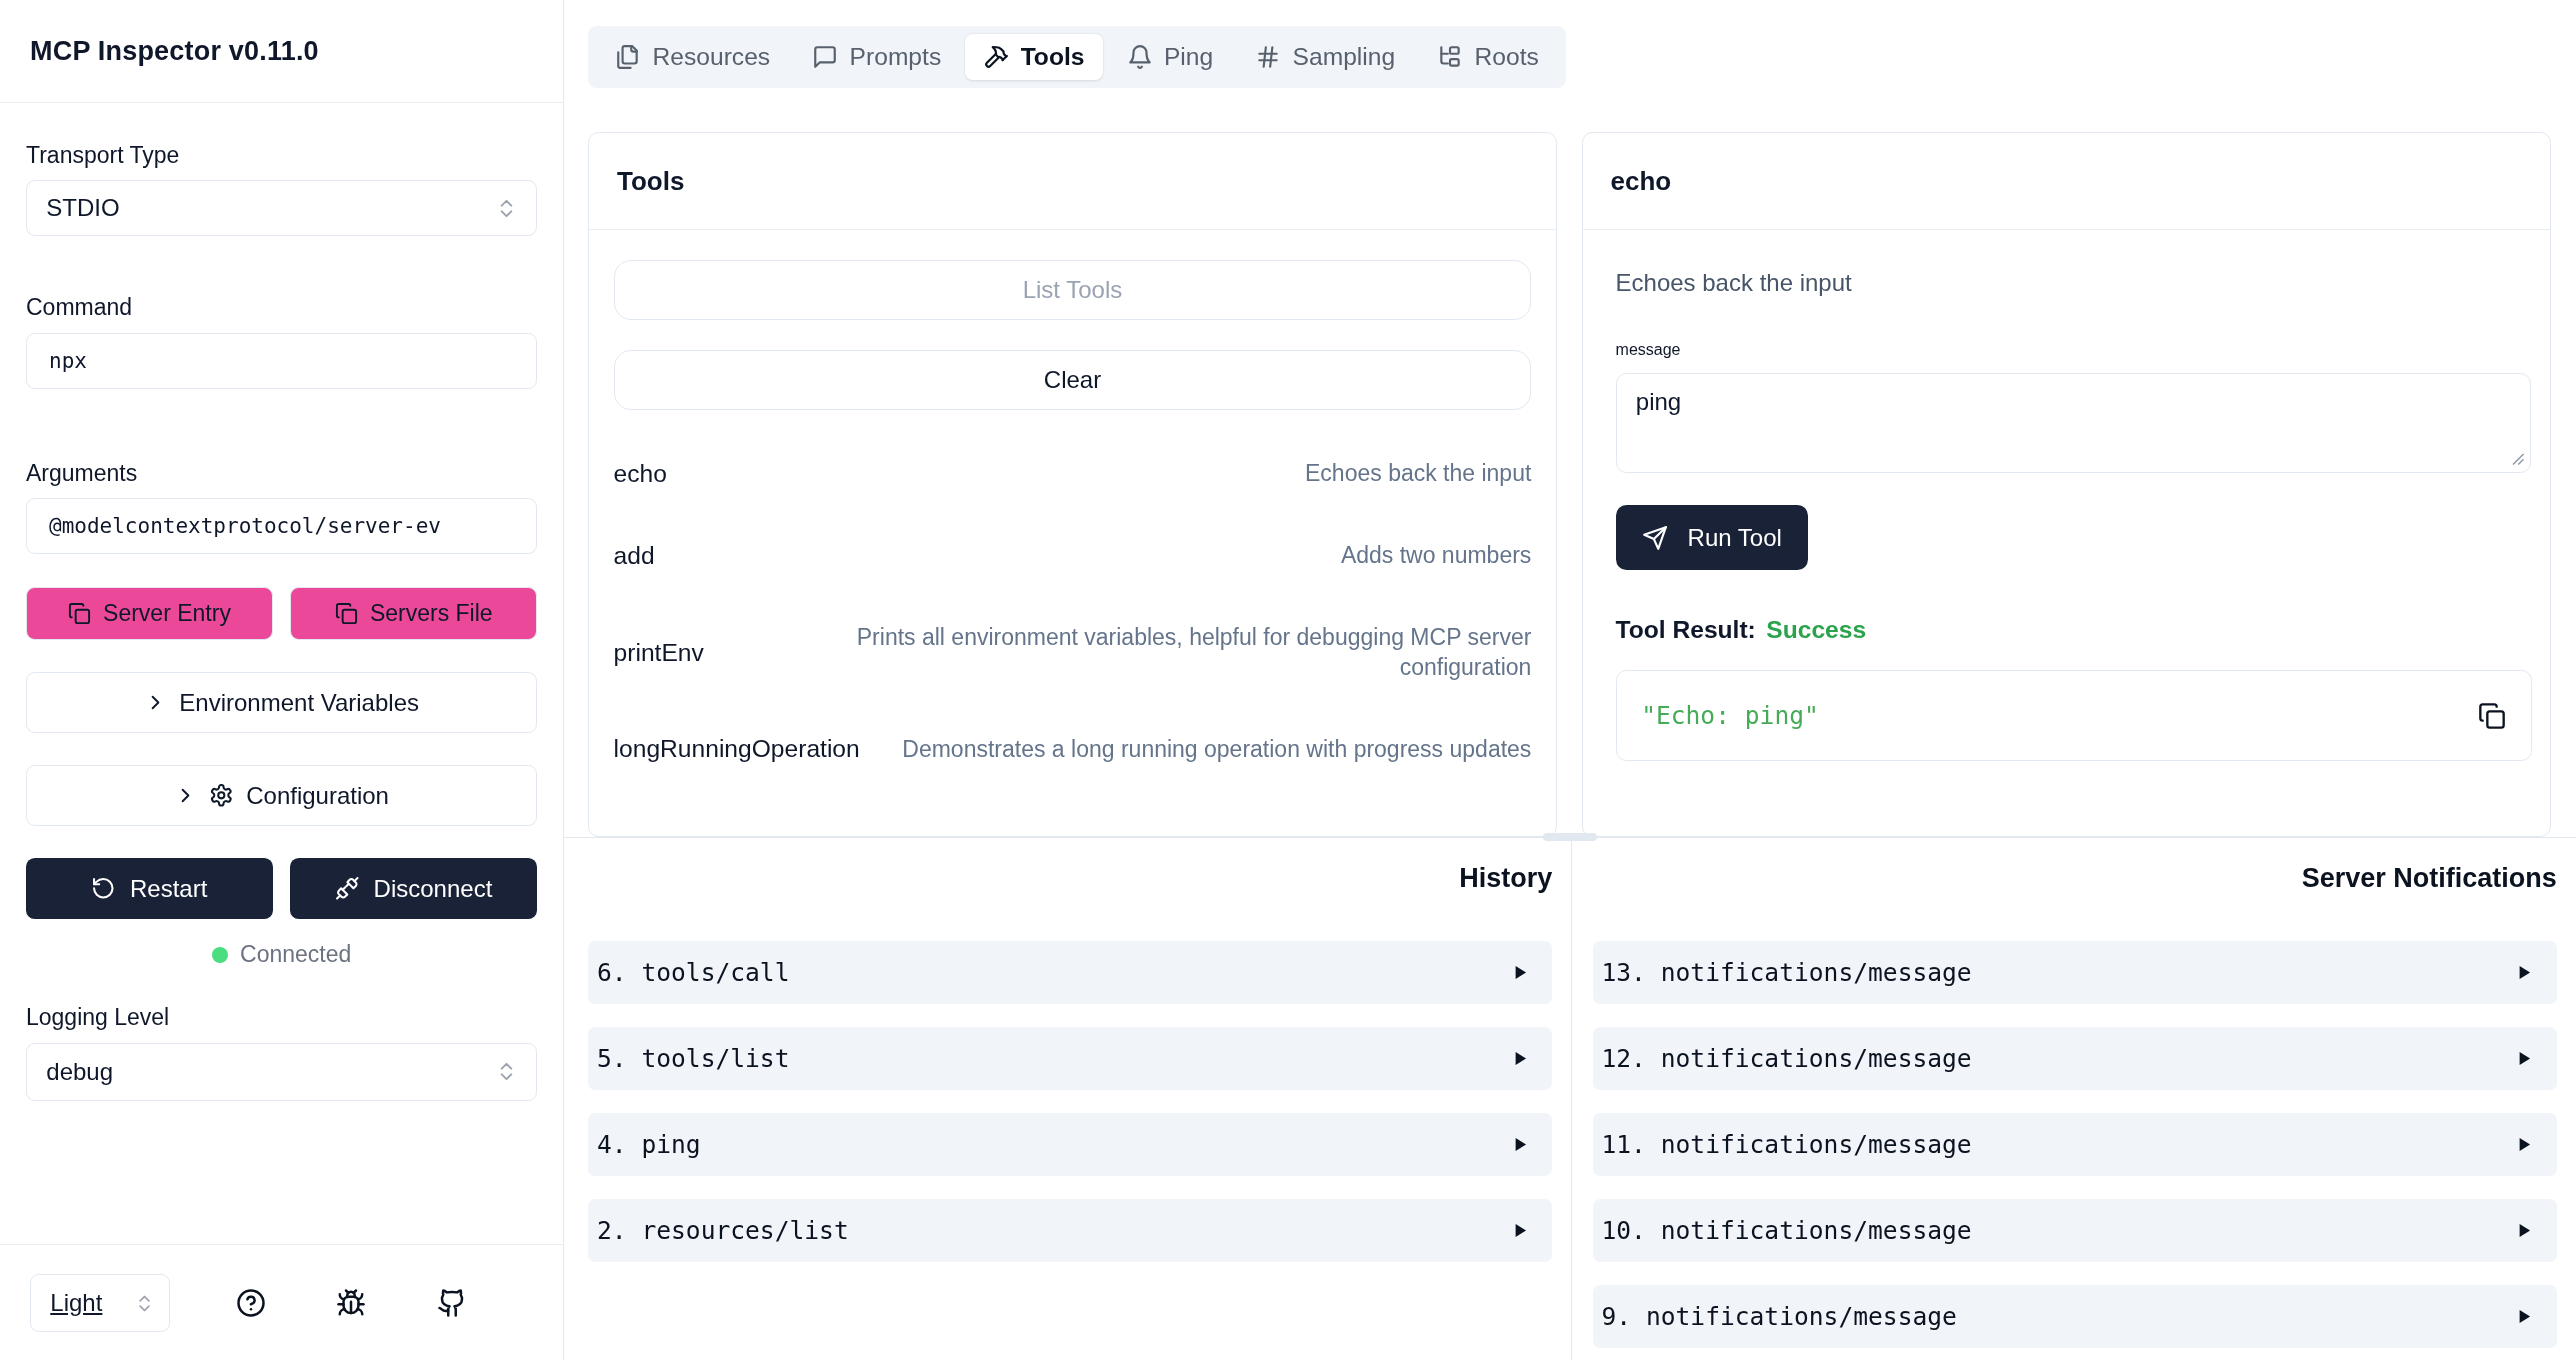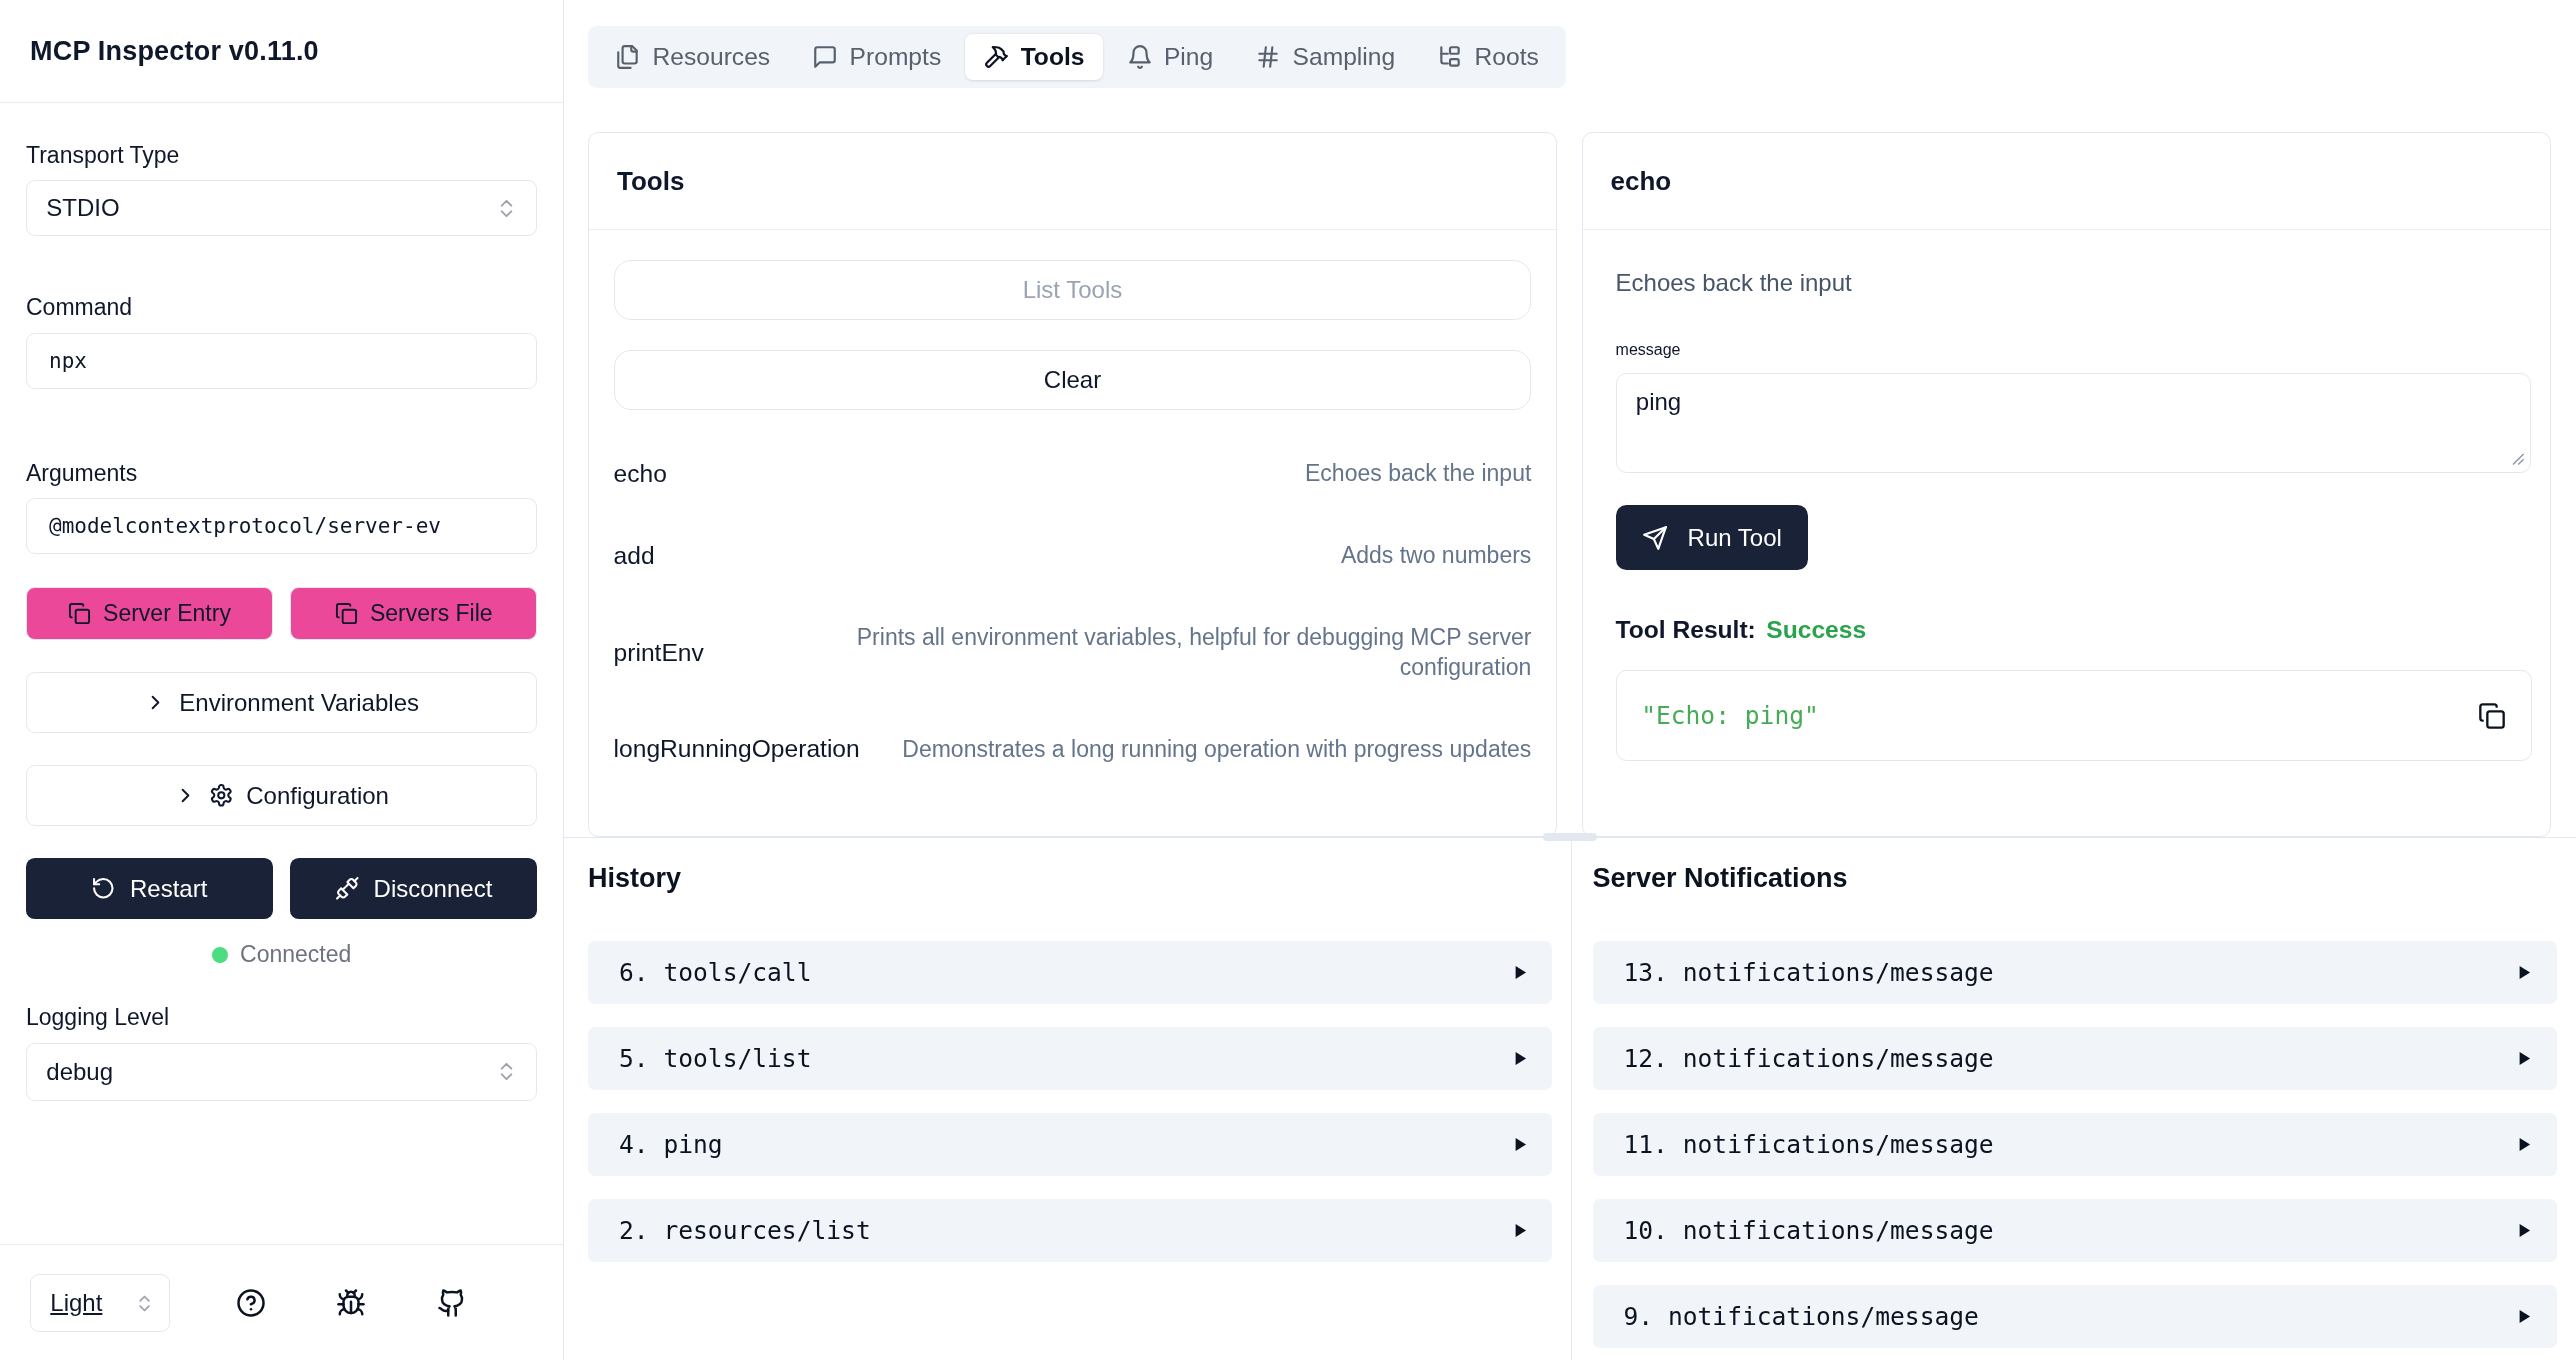--- a/index.html
+++ b/index.html
@@ -103,30 +103,30 @@
     justify-content:space-between;padding:0 21px 0 24.6px;
   }
   .result-text{font-family:"DejaVu Sans Mono",monospace;font-size:24.6px;color:#46ab57;}
   .copy-btn{background:none;border:none;color:#0b1220;padding:3.5px;cursor:pointer;}
 
   .h-divider{height:0.9px;background:#e2e8f0;margin:0 -25.5px 0 -24px;position:relative;flex:none;}
   .divider-handle{
     position:absolute;left:50%;top:-4.4px;transform:translateX(-50%);width:54px;height:8.8px;border-radius:5.3px;
     background:#e2e8f0;cursor:row-resize;
   }
-  .bottom-panels{flex:1;display:flex;margin:0 -25.5px 0 -24px;min-height:0;}
+  .bottom-panels{flex:1;display:flex;margin:0 -25.5px 0 -24px;min-height:0;text-align:right;}
   .panel{flex:1;min-width:0;display:flex;flex-direction:column;}
   .panel.history{padding:24.6px 18.4px 0 24px;}
   .v-line{width:0.9px;background:#e2e8f0;flex:none;}
   .panel.notifs{padding:24.6px 19.3px 0 21px;}
   .panel-title{font-size:27px;font-weight:700;color:#0b1220;line-height:32px;}
   .rows{margin-top:47px;}
   .mrow{
     height:63px;border-radius:7px;background:#f1f5f9;display:flex;align-items:center;justify-content:space-between;
-    padding:0 23px 0 31px;margin-bottom:23px;cursor:pointer;
+    padding:0 23px 0 9px;margin-bottom:23px;cursor:pointer;
   }
   .mrow-label{font-family:"DejaVu Sans Mono",monospace;font-size:24.6px;color:#0b1220;}
   .play{color:#0b1220;}
 </style>
 </head>
 <body>
 
 <div class="app">
 
   <aside class="sidebar">

